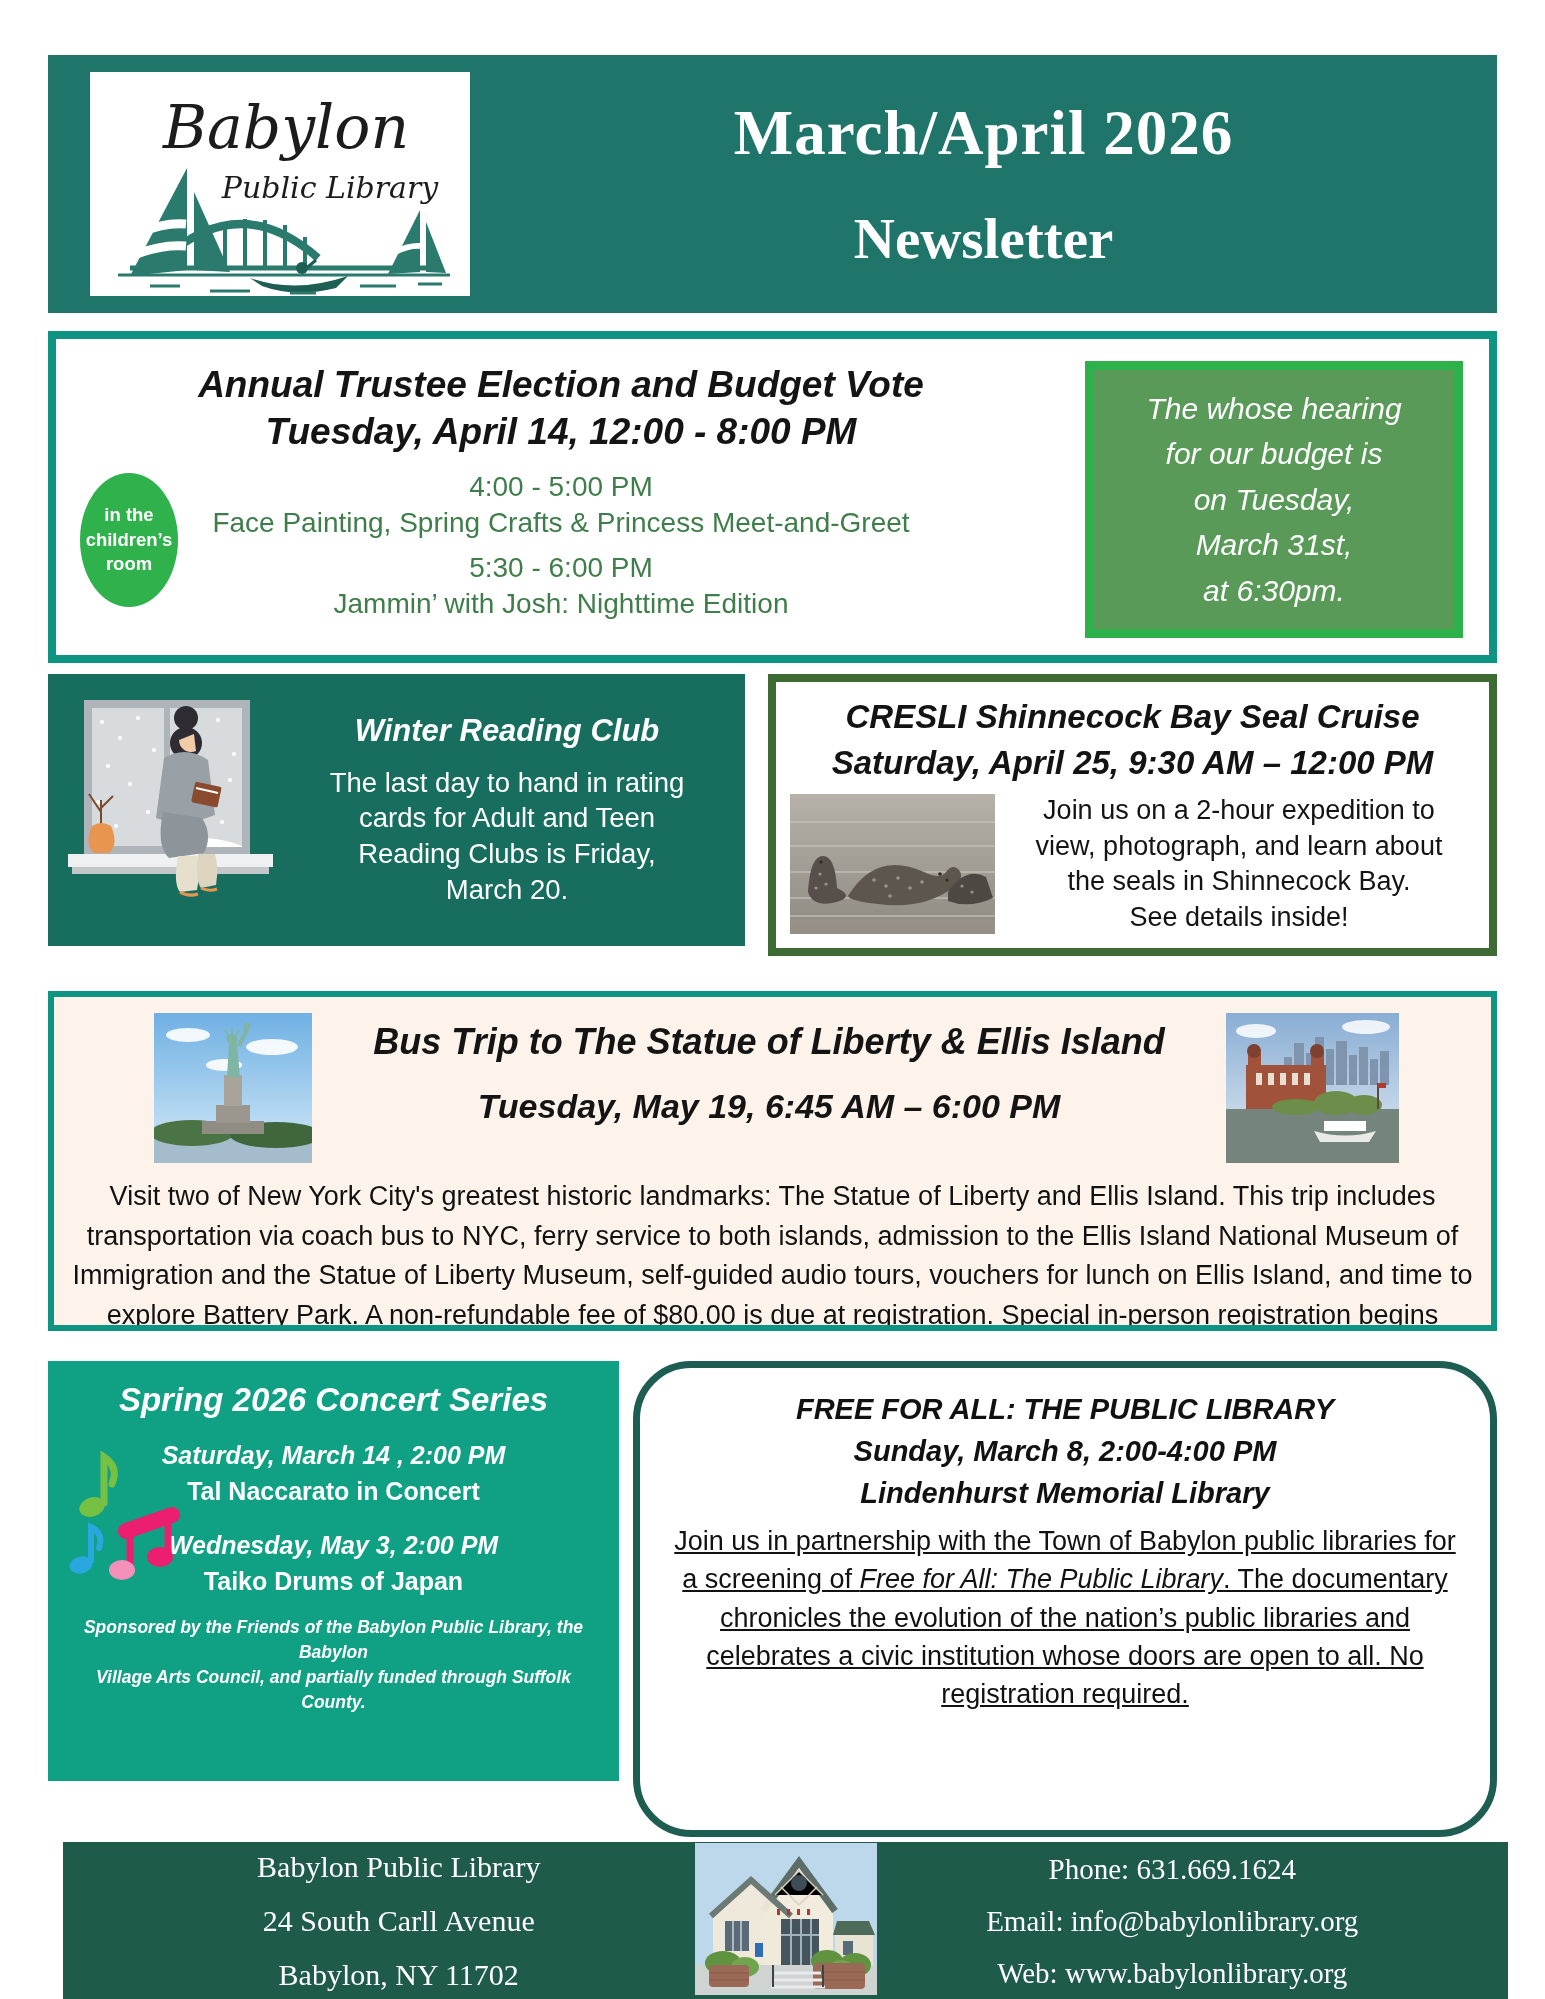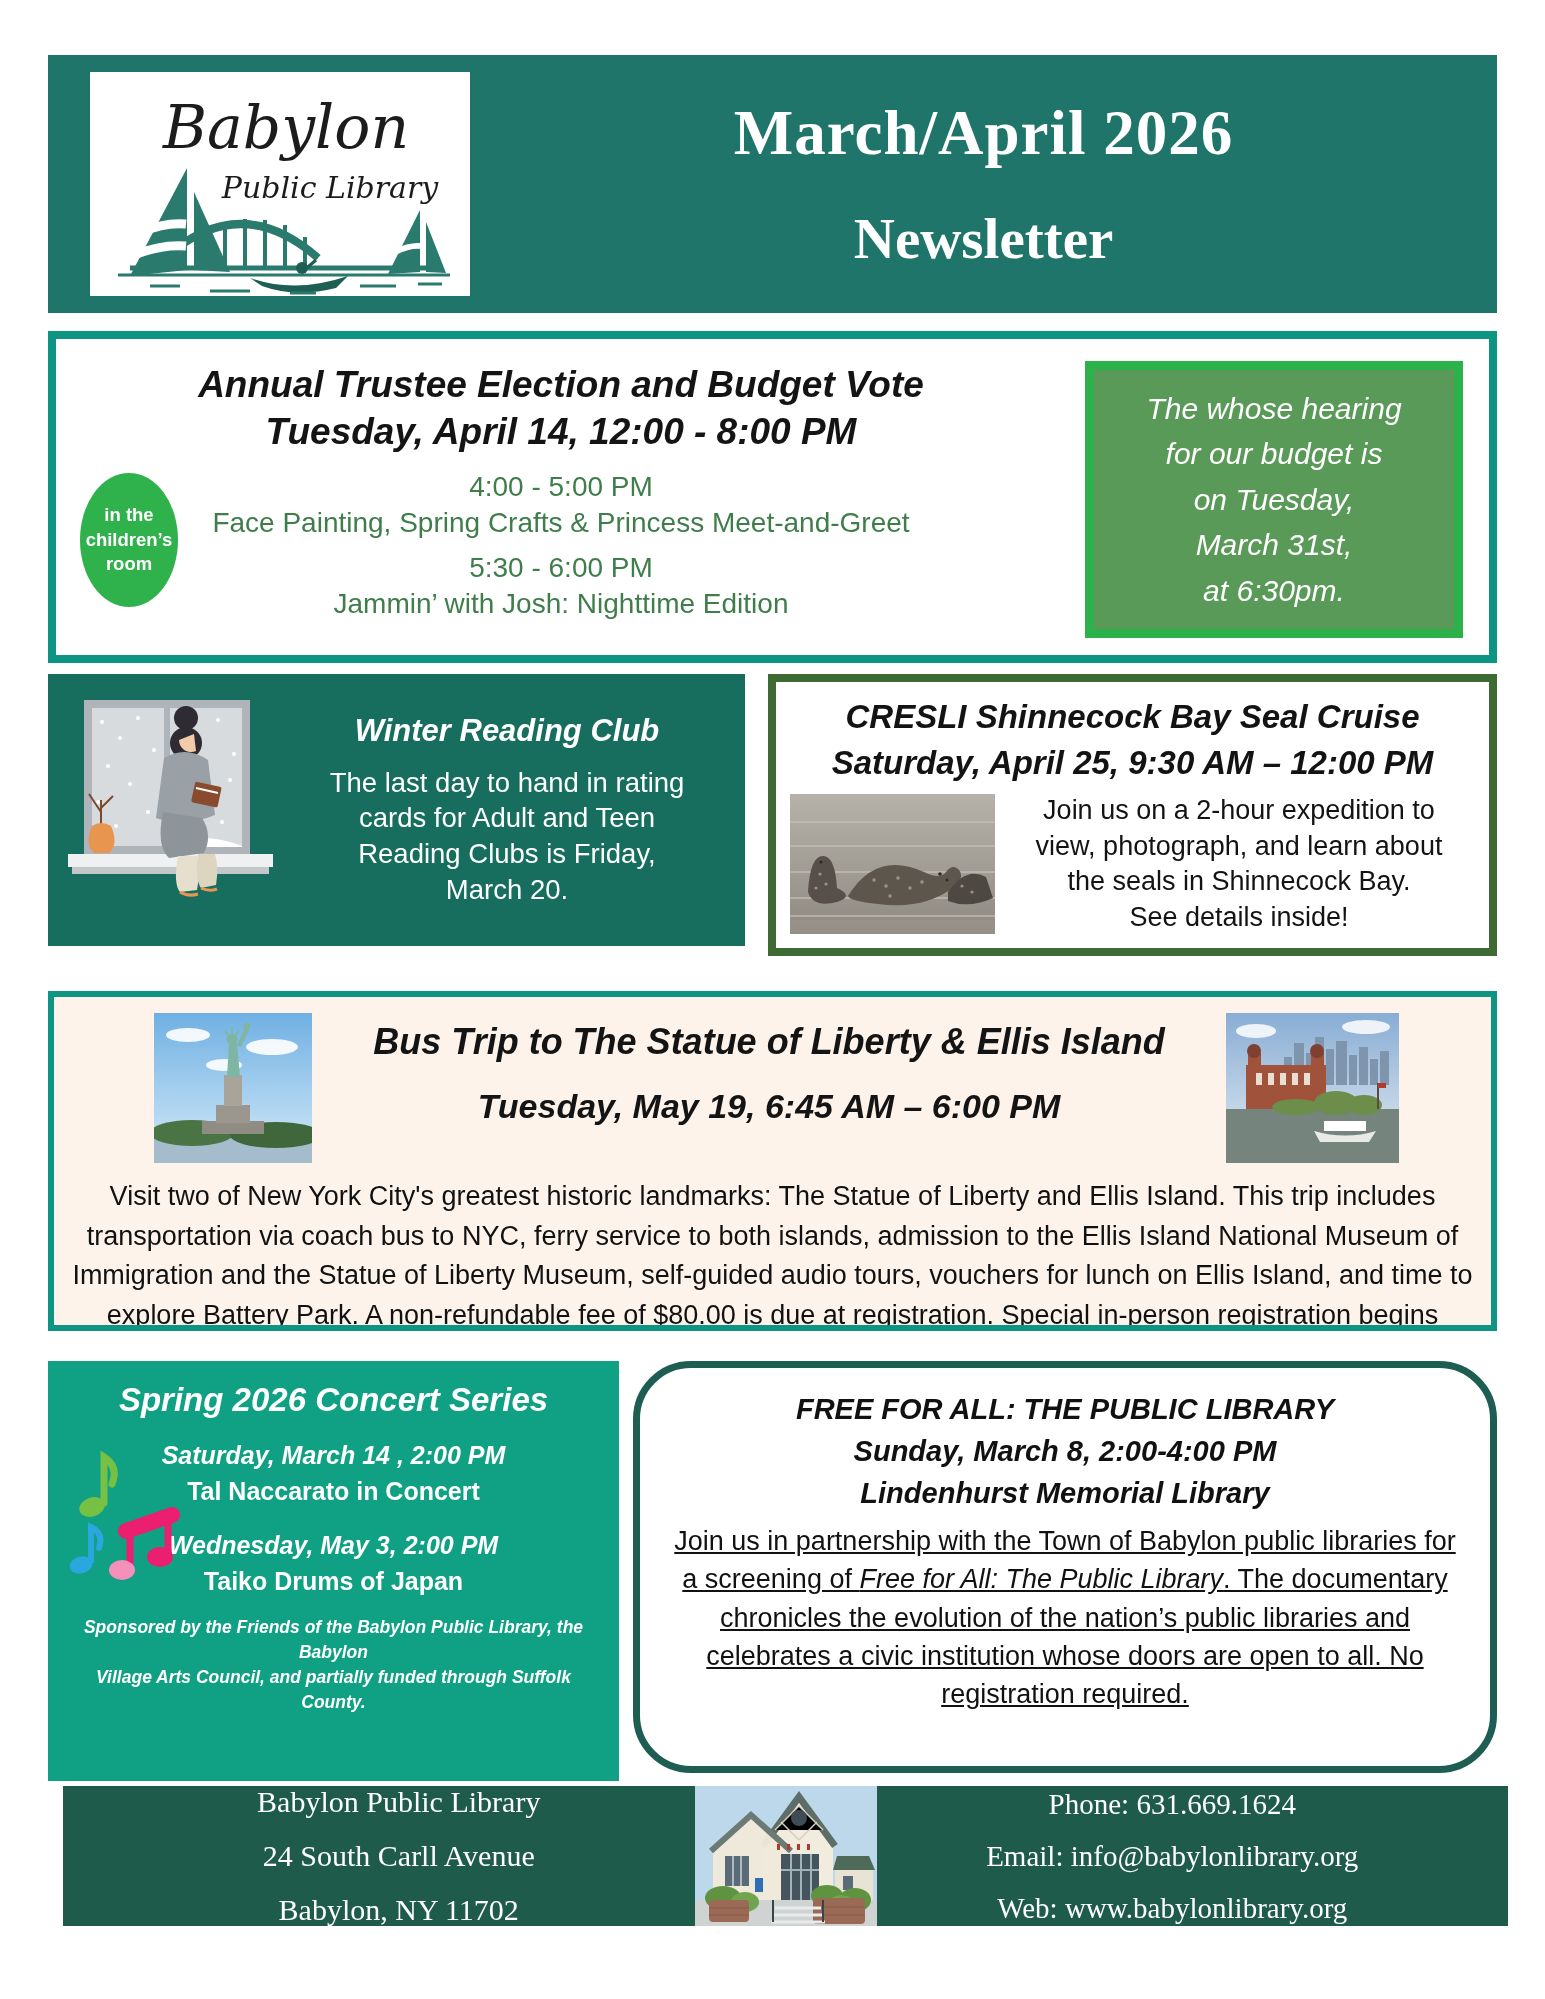--- a/index.html
+++ b/index.html
@@ -51,26 +51,26 @@
 
   
   .row3{margin:30px 48px 0;display:flex;gap:14px;align-items:flex-start;}
   .spring{width:571px;flex:none;height:420px;background:#10A083;box-sizing:border-box;color:#fff;text-align:center;position:relative;padding-top:20px;overflow:hidden;}
   .spring-title{font-size:33px;font-weight:800;font-style:italic;}
   .event{margin-top:18px;font-size:25px;line-height:1.44;}
   .event .date{font-weight:bold;font-style:italic;}
   .event .name{font-weight:bold;}
   .notes{position:absolute;left:16px;top:80px;}
   .sponsor{margin-top:16px;font-size:17.5px;font-weight:bold;font-style:italic;line-height:1.42;padding:0 28px;}
-  .ffa{flex:1;height:412px;border:7px solid #1D5D52;border-radius:58px;box-sizing:border-box;background:#fff;text-align:center;padding:20px 34px 0;color:#111;overflow:hidden;}
+  .ffa{flex:1;height:476px;border:7px solid #1D5D52;border-radius:58px;box-sizing:border-box;background:#fff;text-align:center;padding:20px 34px 0;color:#111;overflow:hidden;}
   .ffa-title{font-size:29px;font-weight:800;font-style:italic;line-height:1.45;}
   .ffa-body{font-size:27px;line-height:1.42;margin-top:8px;text-decoration:underline;}
 
   
-  .footer{margin:5px 37px 0 63px;height:140px;background:#1E5B4B;display:flex;align-items:center;color:#fff;
+  .footer{margin:5px 37px 0 63px;height:158px;background:#1E5B4B;display:flex;align-items:center;color:#fff;
           font-family:"Liberation Serif","DejaVu Serif",serif;padding:0 80px;box-sizing:border-box;overflow:hidden;}
   .f-address{flex:1;text-align:center;font-size:30px;line-height:1.8;}
   .f-photo{flex:none;margin:0 40px;}
   .f-contact{flex:1;text-align:center;font-size:29px;line-height:1.8;}
 </style>
 </head>
 <body>
 
 <div class="banner">
   <div class="logo-box">

